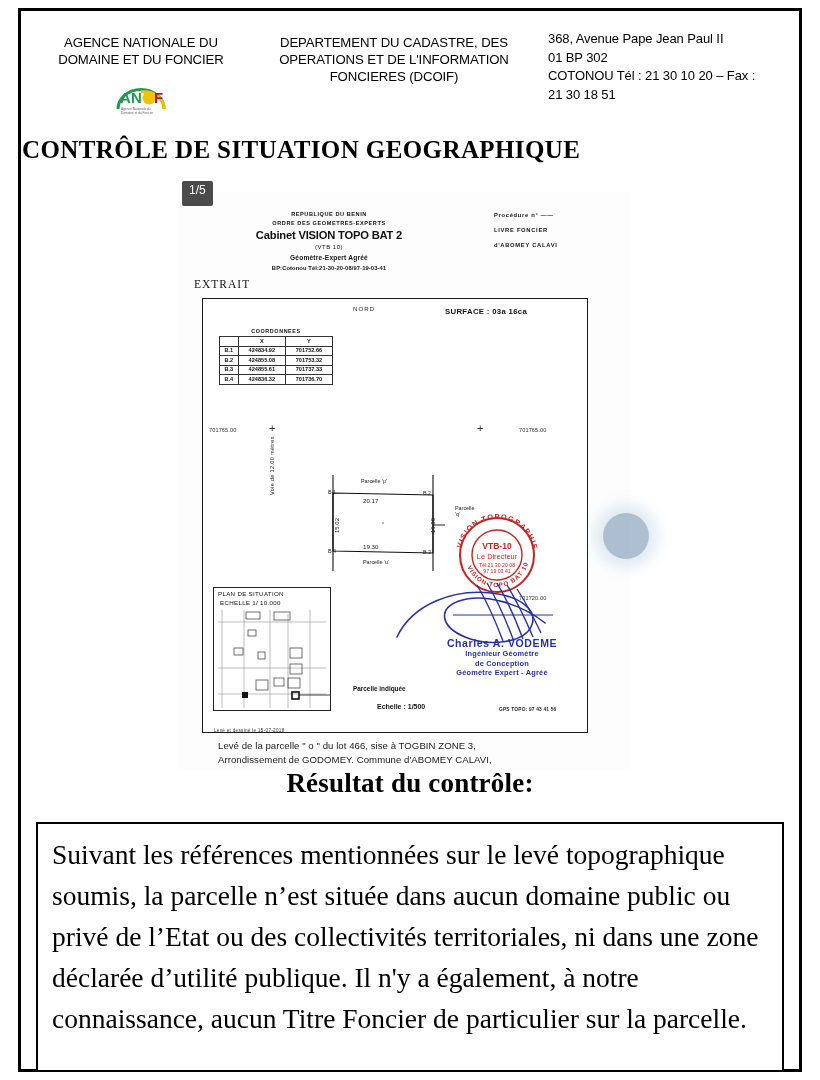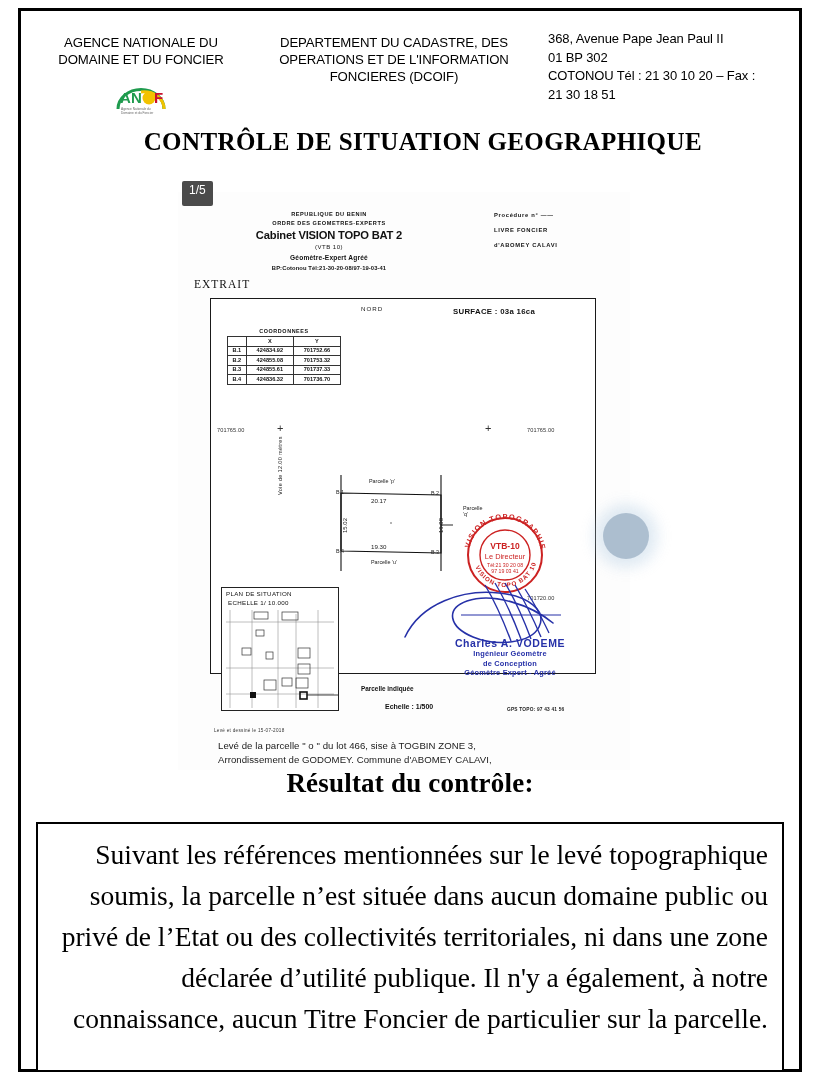--- a/index.html
+++ b/index.html
@@ -76,23 +76,23 @@
     margin: 7px auto 0 auto;
     width: 66px;
     height: 44px;
     position: relative;
   }
 
   
   .main-title {
     position: absolute;
     left: 22px;
-    top: 128px;
+    top: 136px;
     width: 680px;
-    text-align: right;
+    text-align: left;
     font-family: "Liberation Serif", serif;
     font-weight: bold;
     font-size: 25px;
     letter-spacing: 0.4px;
     color: #000;
   }
 
   
   .scan-area {
     position: absolute;
@@ -182,23 +182,23 @@
     text-align: left;
     font-family: "Liberation Serif", serif;
     font-size: 11.5px;
     letter-spacing: 1px;
     color: #111;
   }
 
   
   .plan-box {
     position: absolute;
-    left: 32px; top: 106px;
+    left: 24px; top: 106px;
     width: 386px;
-    height: 376px;
+    height: 435px;
     border: 1.6px solid #1a1a1a;
     box-sizing: border-box;
     background: #fff;
   }
   .nord {
     position: absolute;
     left: 150px; top: 6px;
     font-size: 6.2px;
     letter-spacing: 1px;
     color: #222;
@@ -408,21 +408,21 @@
     height: 250px;
     border: 2px solid #000;
     box-sizing: border-box;
     background: #ffffff;
     padding: 10px 14px 0 14px;
   }
   .result-text {
     font-family: "Liberation Serif", serif;
     font-size: 27.5px;
     line-height: 41px;
-    text-align: right;
+    text-align: left;
     color: #000;
   }
 </style>
 </head>
 <body>
 
 <div class="page">
   <div class="page-border"></div>
 
   <div class="header">

